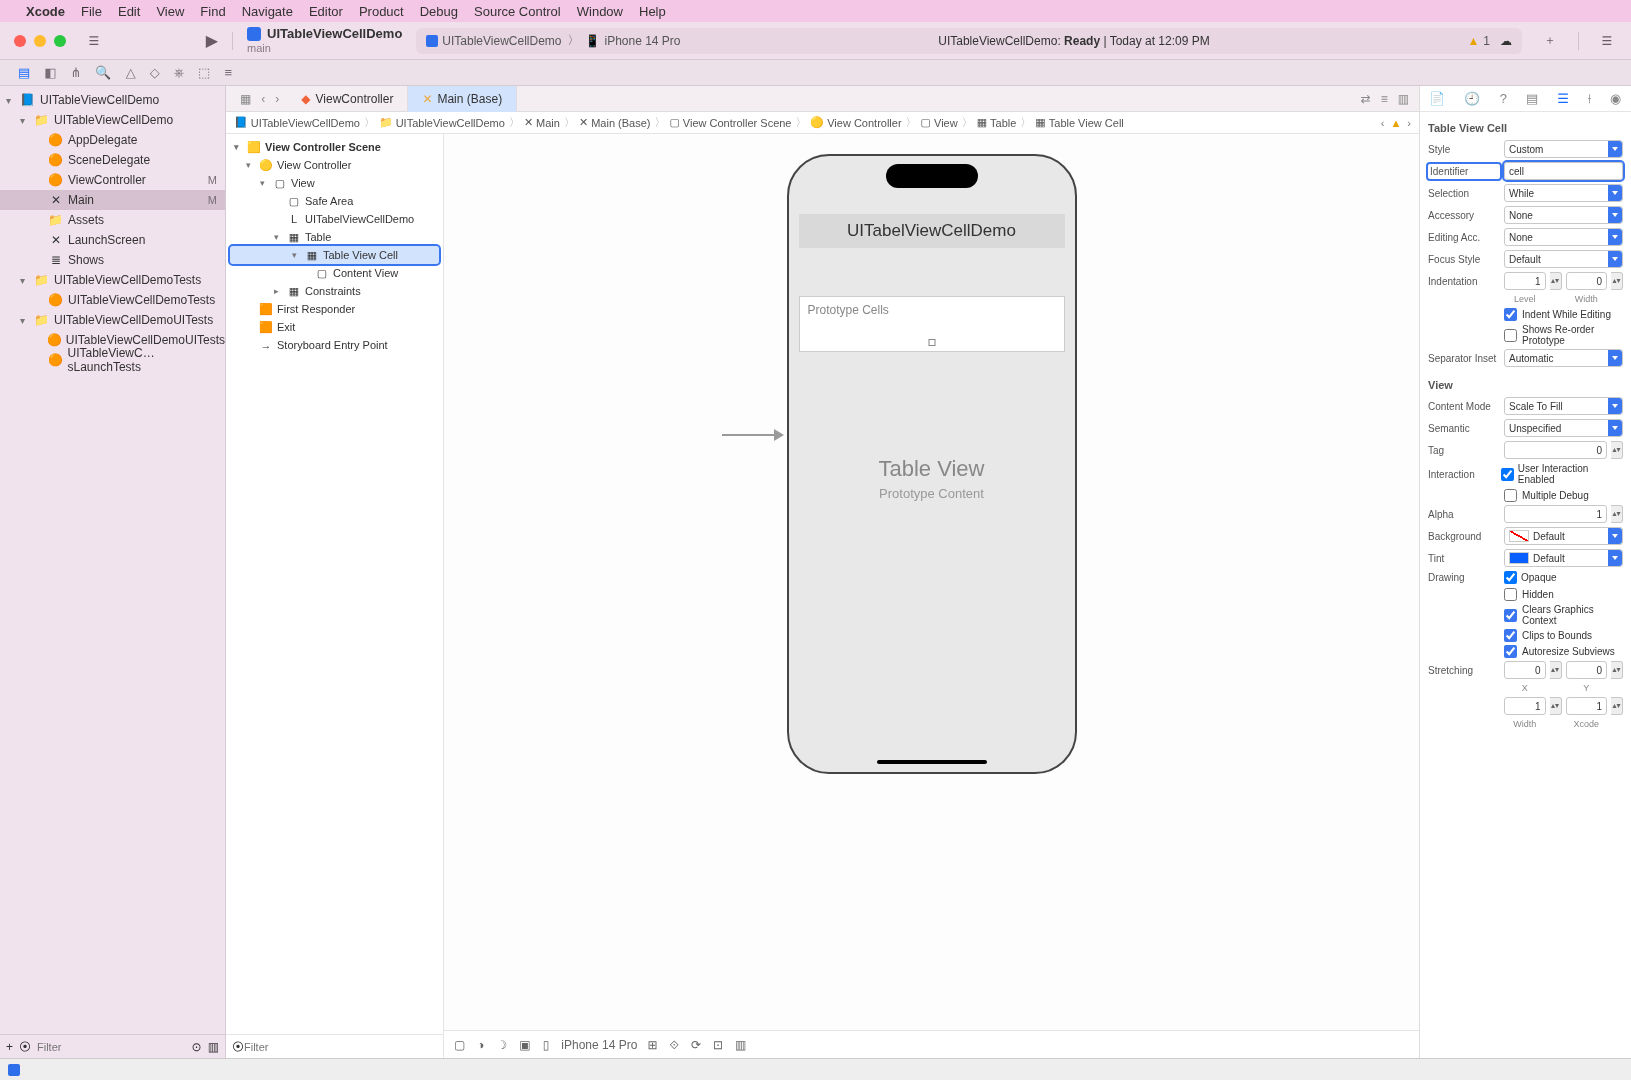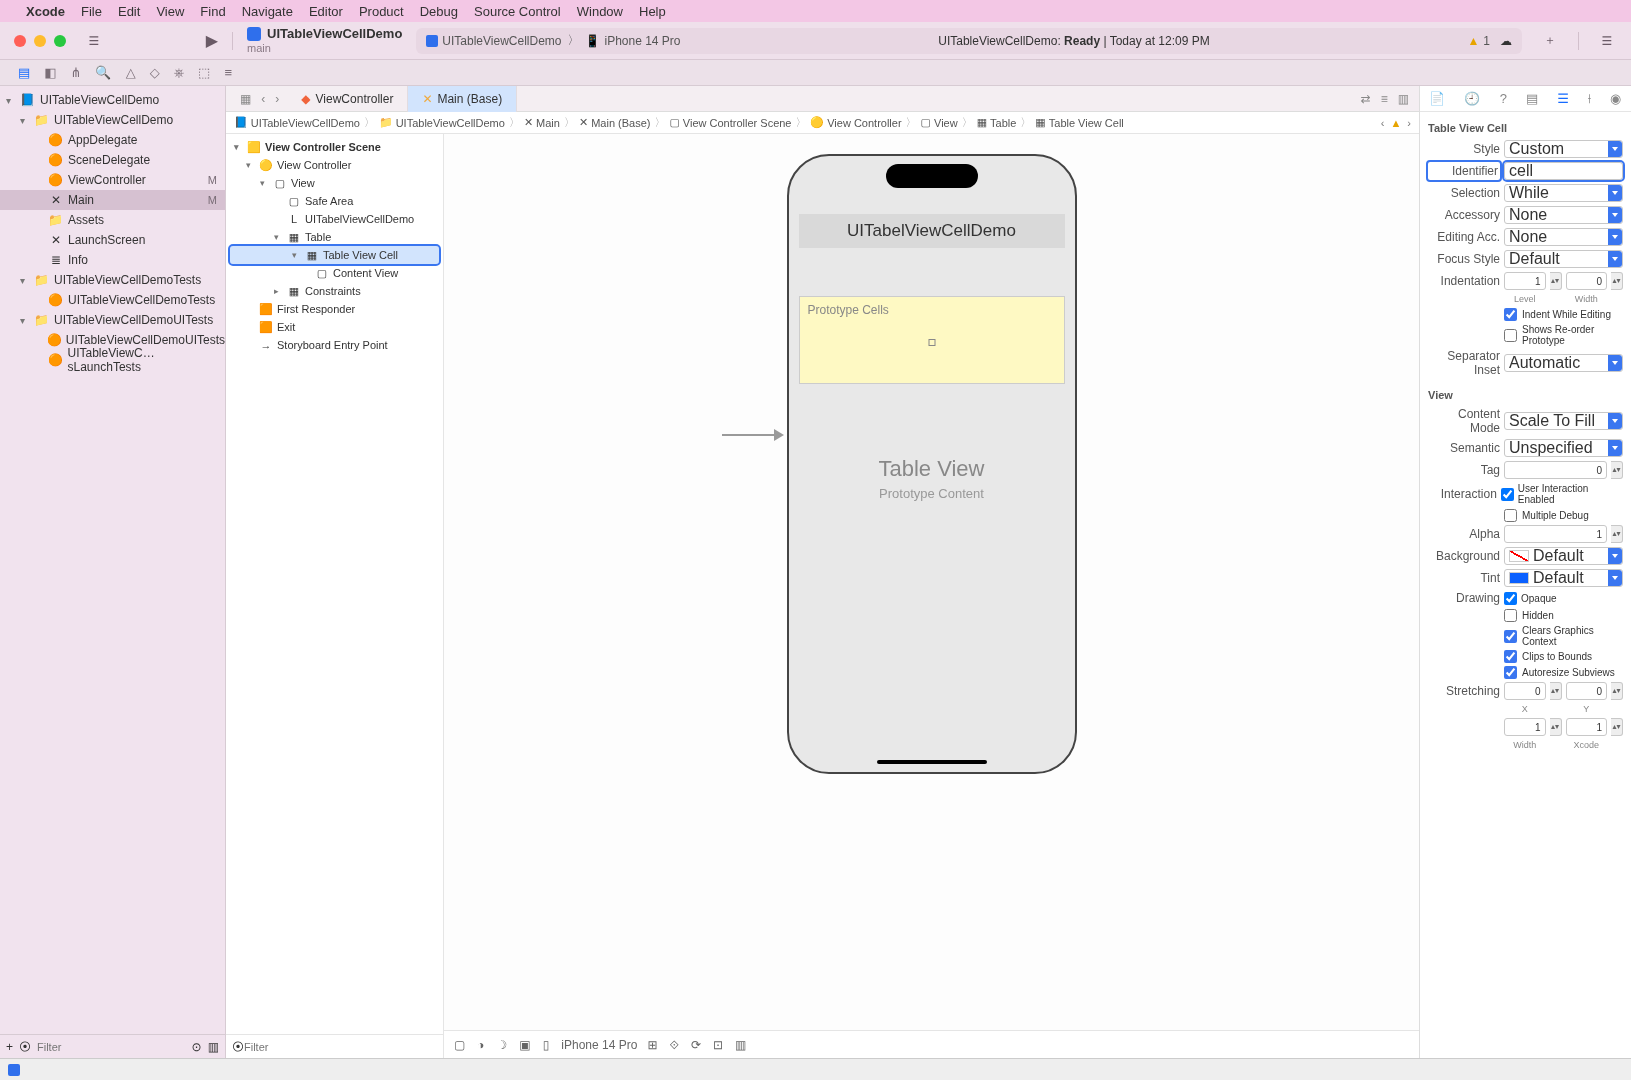--- a/index.html
+++ b/index.html
@@ -68,42 +68,42 @@
 
 .canvaswrap{flex:1;display:flex;flex-direction:column;min-width:0;}
 .jumpbar{height:22px;border-bottom:1px solid #e5e5e5;display:flex;align-items:center;font-size:11px;padding-left:6px;color:#555;}
 .jumpbar .crumb{display:flex;align-items:center;gap:3px;padding:0 2px;}
 .jumpbar .sep{color:#aaa;padding:0 2px;}
 .jumpbar .right{margin-left:auto;padding-right:8px;display:flex;gap:6px;color:#777;}
 .canvas{flex:1;background:#fdfdfd;position:relative;overflow:hidden;}
 .phone{position:absolute;left:50%;top:20px;transform:translateX(-50%);width:290px;height:620px;border:2px solid #444;border-radius:42px;background:#e8e8e8;}
 .notch{position:absolute;top:8px;left:50%;transform:translateX(-50%);width:92px;height:24px;background:#000;border-radius:14px;}
 .navtitle{position:absolute;top:58px;left:10px;right:10px;height:34px;background:#d9d9d9;display:flex;align-items:center;justify-content:center;font-size:17px;color:#333;}
-.proto{position:absolute;top:140px;left:10px;right:10px;height:88px;background:#fef9c3;border:1px solid #ccc;}
+.proto{position:absolute;top:140px;left:10px;right:10px;height:56px;background:#ffffff;border:1px solid #ccc;}
 .proto .lbl{font-size:12px;color:#888;padding:6px 8px;}
 .proto .sq{position:absolute;left:50%;top:42px;transform:translateX(-50%);width:7px;height:7px;border:1px solid #888;}
 .tvlabel{position:absolute;top:300px;left:0;right:0;text-align:center;}
 .tvlabel .big{font-size:22px;color:#888;}
 .tvlabel .sm{font-size:13px;color:#999;margin-top:4px;}
 .homebar{position:absolute;bottom:8px;left:50%;transform:translateX(-50%);width:110px;height:4px;background:#000;border-radius:3px;}
 .arrow{position:absolute;top:300px;left:calc(50% - 210px);width:60px;height:2px;background:#9a9a9a;}
 .arrow:after{content:"";position:absolute;right:-2px;top:-5px;border-left:10px solid #9a9a9a;border-top:6px solid transparent;border-bottom:6px solid transparent;}
 .canvasfoot{height:28px;border-top:1px solid #e5e5e5;display:flex;align-items:center;padding:0 10px;gap:10px;color:#666;font-size:12px;}
 .canvasfoot .mid{flex:1;text-align:center;}
 .canvasfoot .icons{display:flex;gap:12px;}
 
 
 .inspector{width:212px;background:#fff;border-left:1px solid #ddd;display:flex;flex-direction:column;}
 .insp-tabs{height:26px;border-bottom:1px solid #e5e5e5;display:flex;align-items:center;justify-content:space-around;color:#888;font-size:13px;}
 .insp-tabs .active{color:#166bff;}
 .insp-body{flex:1;overflow:auto;padding:6px 8px;}
 .insp-body .section-title{font-size:11px;font-weight:600;color:#555;padding:4px 0 6px;}
 .prop{display:flex;align-items:center;margin-bottom:4px;gap:4px;}
-.prop label{width:72px;text-align:right;font-size:12px;color:#555;}
-.prop .field{flex:1;height:18px;border:1px solid #c8c8c8;border-radius:3px;background:#fff;font-size:16px;padding:0 4px;display:flex;align-items:center;position:relative;}
+.prop label{width:72px;font-size:10px;color:#555;}
+.prop .field{flex:1;height:18px;border:1px solid #c8c8c8;border-radius:3px;background:#fff;font-size:10px;padding:0 4px;display:flex;align-items:center;position:relative;}
 .prop .field.sel:after{content:"";position:absolute;right:0;top:0;bottom:0;width:14px;background:#3a76f0;border-radius:0 3px 3px 0;}
 .prop .field.sel:before{content:"";position:absolute;right:4px;top:6px;border-left:3px solid transparent;border-right:3px solid transparent;border-top:4px solid #fff;z-index:1;}
 .prop.highlight .field{outline:2px solid #3a76f0;}
 .prop.highlight label{outline:2px solid #3a76f0;background:#fff;padding:2px;border-radius:2px;}
 .step{width:12px;height:18px;background:#eee;border:1px solid #c8c8c8;border-left:none;border-radius:0 3px 3px 0;font-size:8px;display:flex;flex-direction:column;justify-content:center;align-items:center;line-height:6px;color:#666;}
 .numfield{flex:1;height:18px;border:1px solid #c8c8c8;border-radius:3px;font-size:10px;text-align:right;padding:0 4px;display:flex;align-items:center;justify-content:flex-end;}
 .sublabel{font-size:9px;color:#888;text-align:center;flex:1;}
 .chk{display:flex;align-items:center;gap:5px;font-size:10px;margin-left:76px;margin-bottom:3px;}
 .chk input{accent-color:#3a76f0;}
 .swatch{width:20px;height:12px;border:1px solid #ccc;margin-right:4px;}
@@ -236,21 +236,21 @@
           <span>Assets</span>
         </div>
         <div class="tree-row" style="padding-left: 34px;">
           <span class="chev"></span>
           <span class="ico">✕</span>
           <span>LaunchScreen</span>
         </div>
         <div class="tree-row" style="padding-left: 34px;">
           <span class="chev"></span>
           <span class="ico">≣</span>
-          <span>Info</span>
+          <span>Shows</span>
         </div>
         <div class="tree-row" style="padding-left: 20px;">
           <span class="chev">▾</span>
           <span class="ico">📁</span>
           <span>UITableViewCellDemoTests</span>
         </div>
         <div class="tree-row" style="padding-left: 34px;">
           <span class="chev"></span>
           <span class="ico">🟠</span>
           <span>UITableViewCellDemoTests</span>

